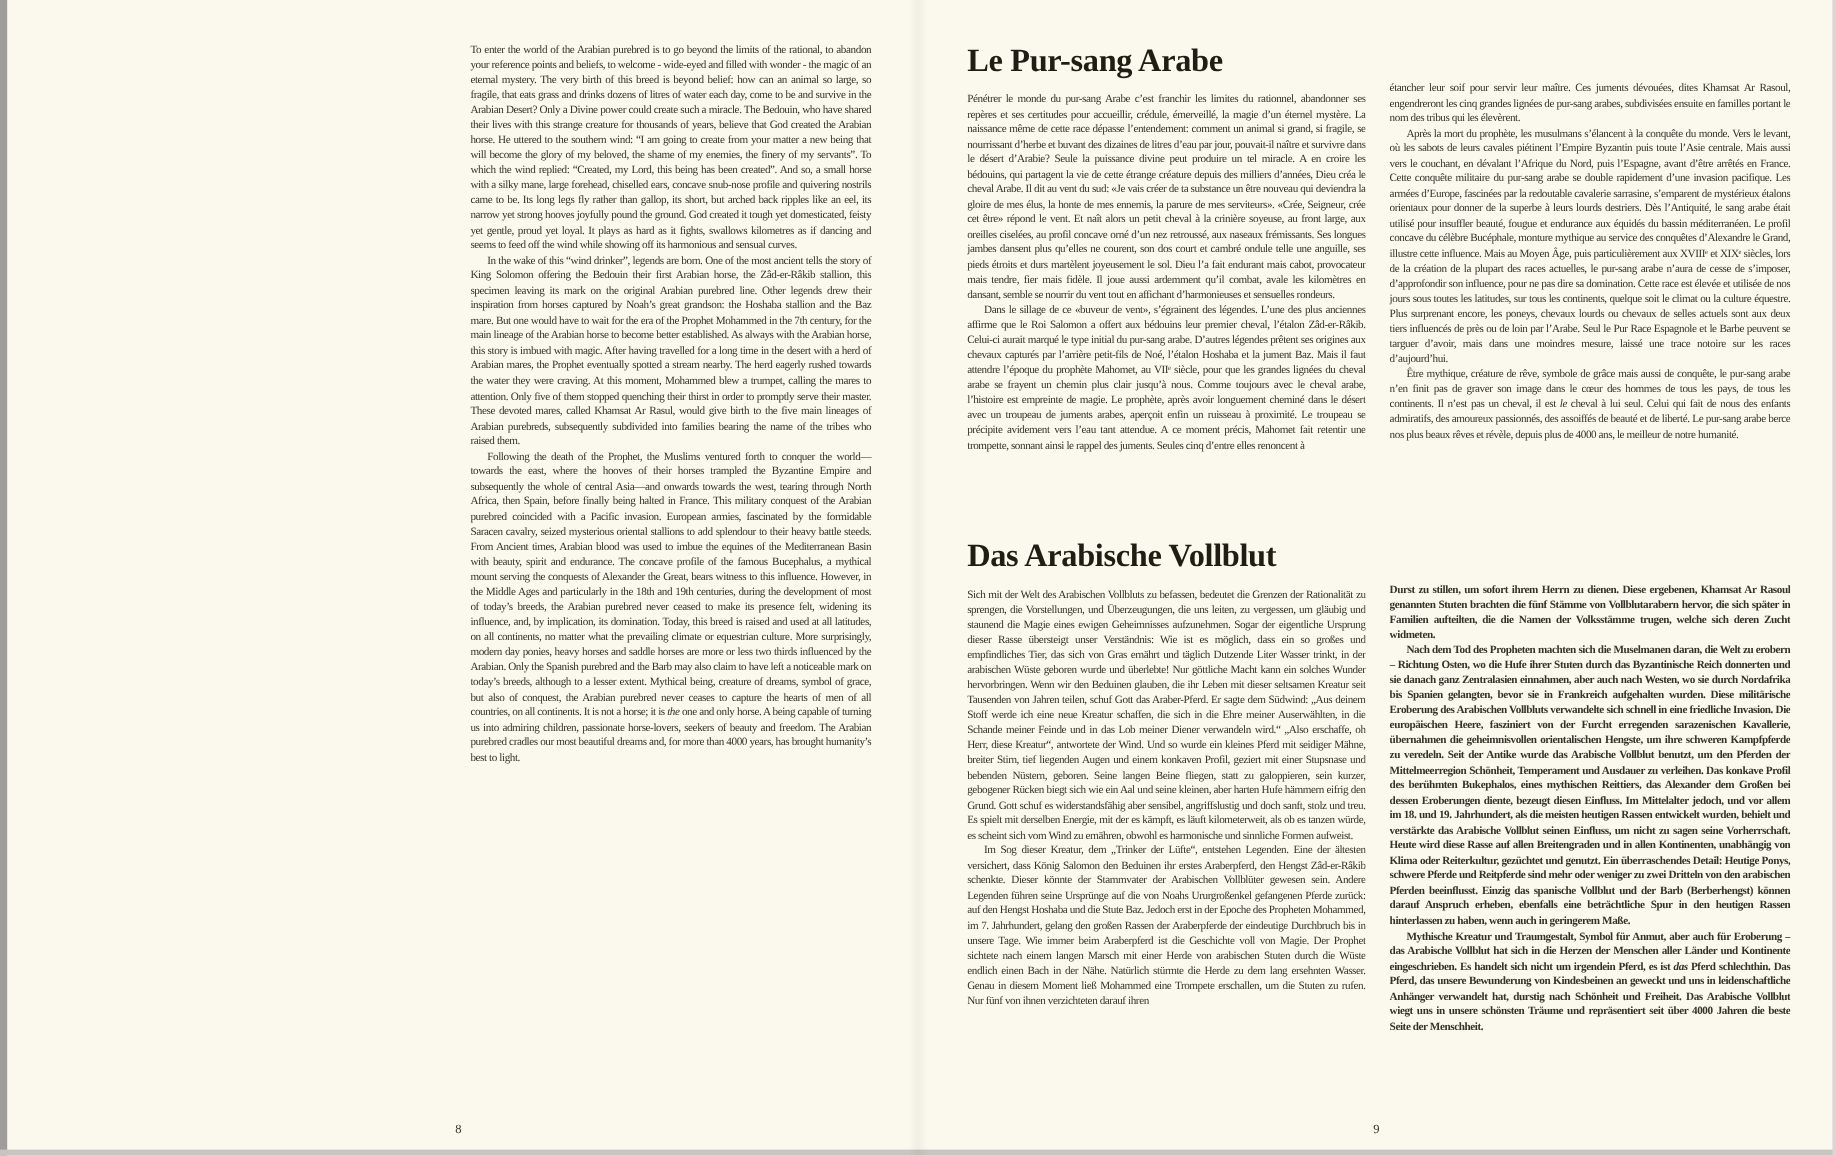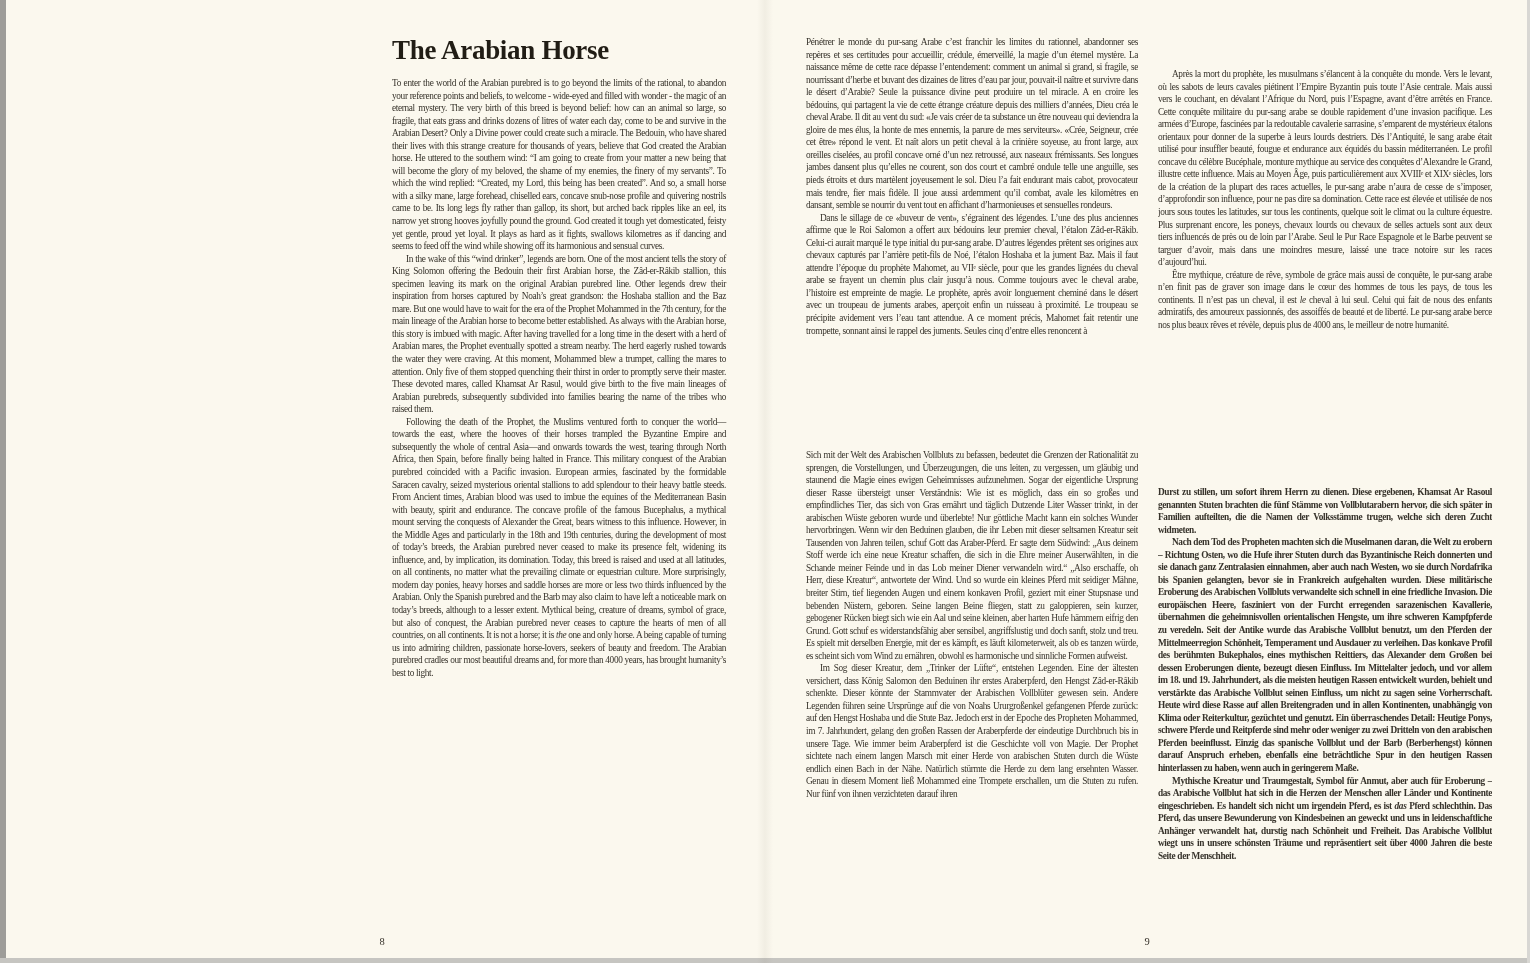--- a/index.html
+++ b/index.html
@@ -46,41 +46,43 @@
 </style>
 </head>
 <body>
 
 <div class="edge edge-left"></div>
 <div class="edge edge-bottom"></div>
 <div class="edge edge-right"></div>
 <div class="fold"></div>
 
 <section class="block" style="left:392px; top:36px; width:334px;">
-  <h1 class="title">The Arabian Horse</h1>
   <div class="paras">
       <p class=""><span>To enter the world of the Arabian purebred is to go beyond the limits of the rational, to abandon your reference points and beliefs, to welcome - wide-eyed and filled with wonder - the magic of an eternal mystery. The very birth of this breed is beyond belief: how can an animal so large, so fragile, that eats grass and drinks dozens of litres of water each day, come to be and survive in the Arabian Desert? Only a Divine power could create such a miracle. The Bedouin, who have shared their lives with this strange creature for thousands of years, believe that God created the Arabian horse. He uttered to the southern wind: “I am going to create from your matter a new being that will become the glory of my beloved, the shame of my enemies, the finery of my servants”. To which the wind replied: “Created, my Lord, this being has been created”. And so, a small horse with a silky mane, large forehead, chiselled ears, concave snub-nose profile and quivering nostrils came to be. Its long legs fly rather than gallop, its short, but arched back ripples like an eel, its narrow yet strong hooves joyfully pound the ground. God created it tough yet domesticated, feisty yet gentle, proud yet loyal. It plays as hard as it fights, swallows kilometres as if dancing and seems to feed off the wind while showing off its harmonious and sensual curves.</span></p>
       <p class="indent"><span>In the wake of this “wind drinker”, legends are born. One of the most ancient tells the story of King Solomon offering the Bedouin their first Arabian horse, the Zâd-er-Râkib stallion, this specimen leaving its mark on the original Arabian purebred line. Other legends drew their inspiration from horses captured by Noah’s great grandson: the Hoshaba stallion and the Baz mare. But one would have to wait for the era of the Prophet Mohammed in the 7th century, for the main lineage of the Arabian horse to become better established. As always with the Arabian horse, this story is imbued with magic. After having travelled for a long time in the desert with a herd of Arabian mares, the Prophet eventually spotted a stream nearby. The herd eagerly rushed towards the water they were craving. At this moment, Mohammed blew a trumpet, calling the mares to attention. Only five of them stopped quenching their thirst in order to promptly serve their master. These devoted mares, called Khamsat Ar Rasul, would give birth to the five main lineages of Arabian purebreds, subsequently subdivided into families bearing the name of the tribes who raised them.</span></p>
       <p class="indent"><span>Following the death of the Prophet, the Muslims ventured forth to conquer the world—towards the east, where the hooves of their horses trampled the Byzantine Empire and subsequently the whole of central Asia—and onwards towards the west, tearing through North Africa, then Spain, before finally being halted in France. This military conquest of the Arabian purebred coincided with a Pacific invasion. European armies, fascinated by the formidable Saracen cavalry, seized mysterious oriental stallions to add splendour to their heavy battle steeds. From Ancient times, Arabian blood was used to imbue the equines of the Mediterranean Basin with beauty, spirit and endurance. The concave profile of the famous Bucephalus, a mythical mount serving the conquests of Alexander the Great, bears witness to this influence. However, in the Middle Ages and particularly in the 18th and 19th centuries, during the development of most of today’s breeds, the Arabian purebred never ceased to make its presence felt, widening its influence, and, by implication, its domination. Today, this breed is raised and used at all latitudes, on all continents, no matter what the prevailing climate or equestrian culture. More surprisingly, modern day ponies, heavy horses and saddle horses are more or less two thirds influenced by the Arabian. Only the Spanish purebred and the Barb may also claim to have left a noticeable mark on today’s breeds, although to a lesser extent. Mythical being, creature of dreams, symbol of grace, but also of conquest, the Arabian purebred never ceases to capture the hearts of men of all countries, on all continents. It is not a horse; it is </span><span class="ital">the</span><span> one and only horse. A being capable of turning us into admiring children, passionate horse-lovers, seekers of beauty and freedom. The Arabian purebred cradles our most beautiful dreams and, for more than 4000 years, has brought humanity’s best to light.</span></p>
     </div>
 </section>
 
 <section class="block" style="left:806px; top:36px; width:332px;">
+  <h1 class="title">Le Pur-sang Arabe</h1>
   <div class="paras clip" style="height:374px;">
       <p class=""><span>Pénétrer le monde du pur-sang Arabe c’est franchir les limites du rationnel, abandonner ses repères et ses certitudes pour accueillir, crédule, émerveillé, la magie d’un éternel mystère. La naissance même de cette race dépasse l’entendement: comment un animal si grand, si fragile, se nourrissant d’herbe et buvant des dizaines de litres d’eau par jour, pouvait-il naître et survivre dans le désert d’Arabie? Seule la puissance divine peut produire un tel miracle. A en croire les bédouins, qui partagent la vie de cette étrange créature depuis des milliers d’années, Dieu créa le cheval Arabe. Il dit au vent du sud: «Je vais créer de ta substance un être nouveau qui deviendra la gloire de mes élus, la honte de mes ennemis, la parure de mes serviteurs». «Crée, Seigneur, crée cet être» répond le vent. Et naît alors un petit cheval à la crinière soyeuse, au front large, aux oreilles ciselées, au profil concave orné d’un nez retroussé, aux naseaux frémissants. Ses longues jambes dansent plus qu’elles ne courent, son dos court et cambré ondule telle une anguille, ses pieds étroits et durs martèlent joyeusement le sol. Dieu l’a fait endurant mais cabot, provocateur mais tendre, fier mais fidèle. Il joue aussi ardemment qu’il combat, avale les kilomètres en dansant, semble se nourrir du vent tout en affichant d’harmonieuses et sensuelles rondeurs.</span></p>
       <p class="indent"><span>Dans le sillage de ce «buveur de vent», s’égrainent des légendes. L’une des plus anciennes affirme que le Roi Salomon a offert aux bédouins leur premier cheval, l’étalon Zâd-er-Râkib. Celui-ci aurait marqué le type initial du pur-sang arabe. D’autres légendes prêtent ses origines aux chevaux capturés par l’arrière petit-fils de Noé, l’étalon Hoshaba et la jument Baz. Mais il faut attendre l’époque du prophète Mahomet, au VIIᵉ siècle, pour que les grandes lignées du cheval arabe se frayent un chemin plus clair jusqu’à nous. Comme toujours avec le cheval arabe, l’histoire est empreinte de magie. Le prophète, après avoir longuement cheminé dans le désert avec un troupeau de juments arabes, aperçoit enfin un ruisseau à proximité. Le troupeau se précipite avidement vers l’eau tant attendue. A ce moment précis, Mahomet fait retentir une trompette, sonnant ainsi le rappel des juments. Seules cinq d’entre elles renoncent à</span></p>
     </div>
 </section>
 
 <div class="block paras clip" style="left:1158px; top:68px; width:334px; height:410px;">
+    <p class=""><span>étancher leur soif pour servir leur maître. Ces juments dévouées, dites Khamsat Ar Rasoul, engendreront les cinq grandes lignées de pur-sang arabes, subdivisées ensuite en familles portant le nom des tribus qui les élevèrent.</span></p>
     <p class="indent"><span>Après la mort du prophète, les musulmans s’élancent à la conquête du monde. Vers le levant, où les sabots de leurs cavales piétinent l’Empire Byzantin puis toute l’Asie centrale. Mais aussi vers le couchant, en dévalant l’Afrique du Nord, puis l’Espagne, avant d’être arrêtés en France. Cette conquête militaire du pur-sang arabe se double rapidement d’une invasion pacifique. Les armées d’Europe, fascinées par la redoutable cavalerie sarrasine, s’emparent de mystérieux étalons orientaux pour donner de la superbe à leurs lourds destriers. Dès l’Antiquité, le sang arabe était utilisé pour insuffler beauté, fougue et endurance aux équidés du bassin méditerranéen. Le profil concave du célèbre Bucéphale, monture mythique au service des conquêtes d’Alexandre le Grand, illustre cette influence. Mais au Moyen Âge, puis particulièrement aux XVIIIᵉ et XIXᵉ siècles, lors de la création de la plupart des races actuelles, le pur-sang arabe n’aura de cesse de s’imposer, d’approfondir son influence, pour ne pas dire sa domination. Cette race est élevée et utilisée de nos jours sous toutes les latitudes, sur tous les continents, quelque soit le climat ou la culture équestre. Plus surprenant encore, les poneys, chevaux lourds ou chevaux de selles actuels sont aux deux tiers influencés de près ou de loin par l’Arabe. Seul le Pur Race Espagnole et le Barbe peuvent se targuer d’avoir, mais dans une moindres mesure, laissé une trace notoire sur les races d’aujourd’hui.</span></p>
     <p class="indent"><span>Être mythique, créature de rêve, symbole de grâce mais aussi de conquête, le pur-sang arabe n’en finit pas de graver son image dans le cœur des hommes de tous les pays, de tous les continents. Il n’est pas un cheval, il est </span><span class="ital">le</span><span> cheval à lui seul. Celui qui fait de nous des enfants admiratifs, des amoureux passionnés, des assoiffés de beauté et de liberté. Le pur-sang arabe berce nos plus beaux rêves et révèle, depuis plus de 4000 ans, le meilleur de notre humanité.</span></p>
   </div>
 
 <section class="block" style="left:806px; top:449px; width:332px;">
+  <h1 class="title">Das Arabische Vollblut</h1>
   <div class="paras clip" style="height:438px;">
       <p class=""><span>Sich mit der Welt des Arabischen Vollbluts zu befassen, bedeutet die Grenzen der Rationalität zu sprengen, die Vorstellungen, und Überzeugungen, die uns leiten, zu vergessen, um gläubig und staunend die Magie eines ewigen Geheimnisses aufzunehmen. Sogar der eigentliche Ursprung dieser Rasse übersteigt unser Verständnis: Wie ist es möglich, dass ein so großes und empfindliches Tier, das sich von Gras ernährt und täglich Dutzende Liter Wasser trinkt, in der arabischen Wüste geboren wurde und überlebte! Nur göttliche Macht kann ein solches Wunder hervorbringen. Wenn wir den Beduinen glauben, die ihr Leben mit dieser seltsamen Kreatur seit Tausenden von Jahren teilen, schuf Gott das Araber-Pferd. Er sagte dem Südwind: „Aus deinem Stoff werde ich eine neue Kreatur schaffen, die sich in die Ehre meiner Auserwählten, in die Schande meiner Feinde und in das Lob meiner Diener verwandeln wird.“ „Also erschaffe, oh Herr, diese Kreatur“, antwortete der Wind. Und so wurde ein kleines Pferd mit seidiger Mähne, breiter Stirn, tief liegenden Augen und einem konkaven Profil, geziert mit einer Stupsnase und bebenden Nüstern, geboren. Seine langen Beine fliegen, statt zu galoppieren, sein kurzer, gebogener Rücken biegt sich wie ein Aal und seine kleinen, aber harten Hufe hämmern eifrig den Grund. Gott schuf es widerstandsfähig aber sensibel, angriffslustig und doch sanft, stolz und treu. Es spielt mit derselben Energie, mit der es kämpft, es läuft kilometerweit, als ob es tanzen würde, es scheint sich vom Wind zu ernähren, obwohl es harmonische und sinnliche Formen aufweist.</span></p>
       <p class="indent"><span>Im Sog dieser Kreatur, dem „Trinker der Lüfte“, entstehen Legenden. Eine der ältesten versichert, dass König Salomon den Beduinen ihr erstes Araberpferd, den Hengst Zâd-er-Râkib schenkte. Dieser könnte der Stammvater der Arabischen Vollblüter gewesen sein. Andere Legenden führen seine Ursprünge auf die von Noahs Ururgroßenkel gefangenen Pferde zurück: auf den Hengst Hoshaba und die Stute Baz. Jedoch erst in der Epoche des Propheten Mohammed, im 7. Jahrhundert, gelang den großen Rassen der Araberpferde der eindeutige Durchbruch bis in unsere Tage. Wie immer beim Araberpferd ist die Geschichte voll von Magie. Der Prophet sichtete nach einem langen Marsch mit einer Herde von arabischen Stuten durch die Wüste endlich einen Bach in der Nähe. Natürlich stürmte die Herde zu dem lang ersehnten Wasser. Genau in diesem Moment ließ Mohammed eine Trompete erschallen, um die Stuten zu rufen. Nur fünf von ihnen verzichteten darauf ihren</span></p>
     </div>
 </section>
 
 <div class="block paras clip" style="left:1158px; top:486px; width:334px; height:446px;font-weight:bold;">
     <p class=""><span>Durst zu stillen, um sofort ihrem Herrn zu dienen. Diese ergebenen, Khamsat Ar Rasoul genannten Stuten brachten die fünf Stämme von Vollblutarabern hervor, die sich später in Familien aufteilten, die die Namen der Volksstämme trugen, welche sich deren Zucht widmeten.</span></p>
     <p class="indent"><span>Nach dem Tod des Propheten machten sich die Muselmanen daran, die Welt zu erobern – Richtung Osten, wo die Hufe ihrer Stuten durch das Byzantinische Reich donnerten und sie danach ganz Zentralasien einnahmen, aber auch nach Westen, wo sie durch Nordafrika bis Spanien gelangten, bevor sie in Frankreich aufgehalten wurden. Diese militärische Eroberung des Arabischen Vollbluts verwandelte sich schnell in eine friedliche Invasion. Die europäischen Heere, fasziniert von der Furcht erregenden sarazenischen Kavallerie, übernahmen die geheimnisvollen orientalischen Hengste, um ihre schweren Kampfpferde zu veredeln. Seit der Antike wurde das Arabische Vollblut benutzt, um den Pferden der Mittelmeerregion Schönheit, Temperament und Ausdauer zu verleihen. Das konkave Profil des berühmten Bukephalos, eines mythischen Reittiers, das Alexander dem Großen bei dessen Eroberungen diente, bezeugt diesen Einfluss. Im Mittelalter jedoch, und vor allem im 18. und 19. Jahrhundert, als die meisten heutigen Rassen entwickelt wurden, behielt und verstärkte das Arabische Vollblut seinen Einfluss, um nicht zu sagen seine Vorherrschaft. Heute wird diese Rasse auf allen Breitengraden und in allen Kontinenten, unabhängig von Klima oder Reiterkultur, gezüchtet und genutzt. Ein überraschendes Detail: Heutige Ponys, schwere Pferde und Reitpferde sind mehr oder weniger zu zwei Dritteln von den arabischen Pferden beeinflusst. Einzig das spanische Vollblut und der Barb (Berberhengst) können darauf Anspruch erheben, ebenfalls eine beträchtliche Spur in den heutigen Rassen hinterlassen zu haben, wenn auch in geringerem Maße.</span></p>
     <p class="indent"><span>Mythische Kreatur und Traumgestalt, Symbol für Anmut, aber auch für Eroberung – das Arabische Vollblut hat sich in die Herzen der Menschen aller Länder und Kontinente eingeschrieben. Es handelt sich nicht um irgendein Pferd, es ist </span><span class="ital">das</span><span> Pferd schlechthin. Das Pferd, das unsere Bewunderung von Kindesbeinen an geweckt und uns in leidenschaftliche Anhänger verwandelt hat, durstig nach Schönheit und Freiheit. Das Arabische Vollblut wiegt uns in unsere schönsten Träume und repräsentiert seit über 4000 Jahren die beste Seite der Menschheit.</span></p>

